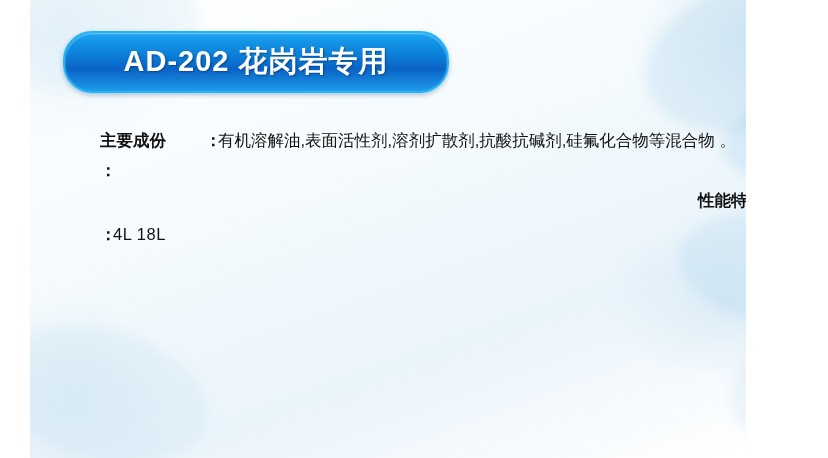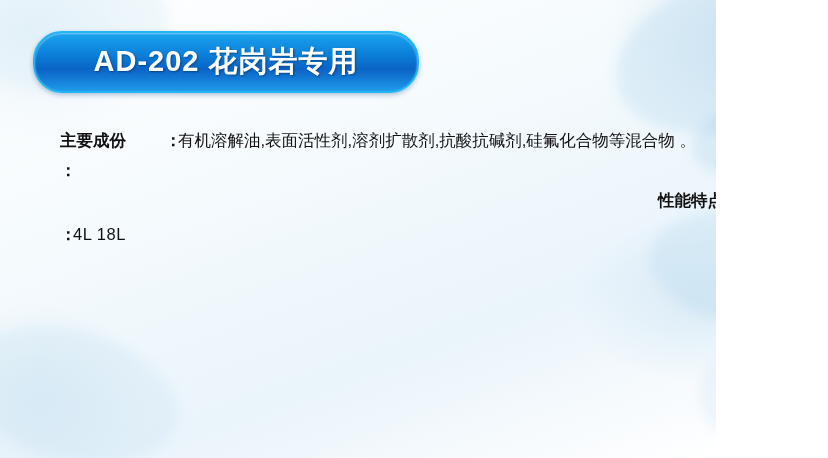--- a/index.html
+++ b/index.html
@@ -17,20 +17,21 @@
     position: relative;
     width: 716px;
     height: 458px;
     background:
       radial-gradient(ellipse 220px 150px at 760px 40px, rgba(200,225,240,0.75), rgba(255,255,255,0) 70%),
       radial-gradient(ellipse 180px 120px at 700px 300px, rgba(205,228,242,0.6), rgba(255,255,255,0) 70%),
       radial-gradient(ellipse 160px 140px at 40px 400px, rgba(210,230,244,0.55), rgba(255,255,255,0) 70%),
       radial-gradient(ellipse 200px 160px at 30px 30px, rgba(215,234,246,0.5), rgba(255,255,255,0) 72%),
       linear-gradient(160deg, #ffffff 0%, #f4fafd 40%, #eaf4fb 70%, #ffffff 100%);
     overflow: hidden;
+    margin-left: 30px;
   }
   
   .wm {
     position: absolute;
     pointer-events: none;
     border-radius: 50%;
     background: rgba(176,212,235,0.30);
     filter: blur(6px);
   }
   .wm1 { left: 612px; top: -22px; width: 240px; height: 150px; transform: rotate(-18deg); }
@@ -60,21 +61,21 @@
     font-size: 29px;
     font-weight: bold;
     letter-spacing: 1px;
     text-shadow: 1px 1px 2px rgba(0,40,90,0.55);
     white-space: nowrap;
   }
 
   
   .content {
     position: absolute;
-    left: 60px;
+    left: 70px;
     top: 128px;
     width: 716px;
     color: #111111;
   }
   .row {
     display: flex;
     align-items: flex-start;
     margin-bottom: 5px;
   }
   .row.perf { margin-bottom: 9px; justify-content: flex-end; }

